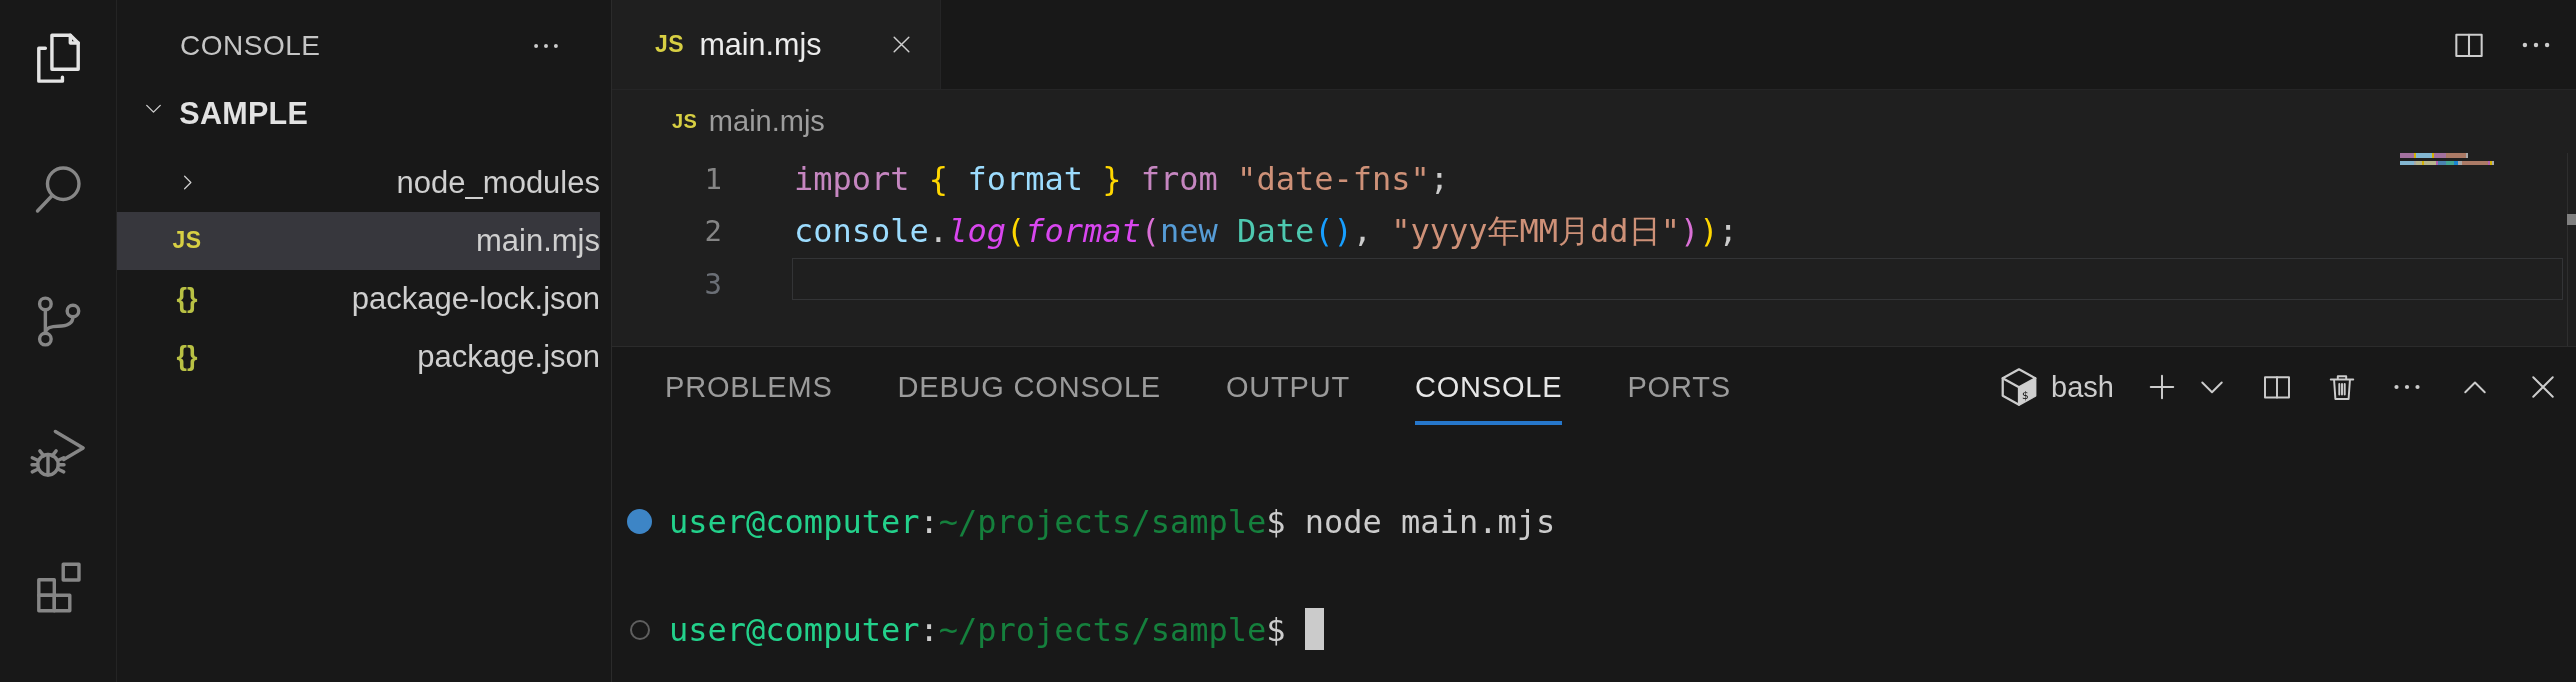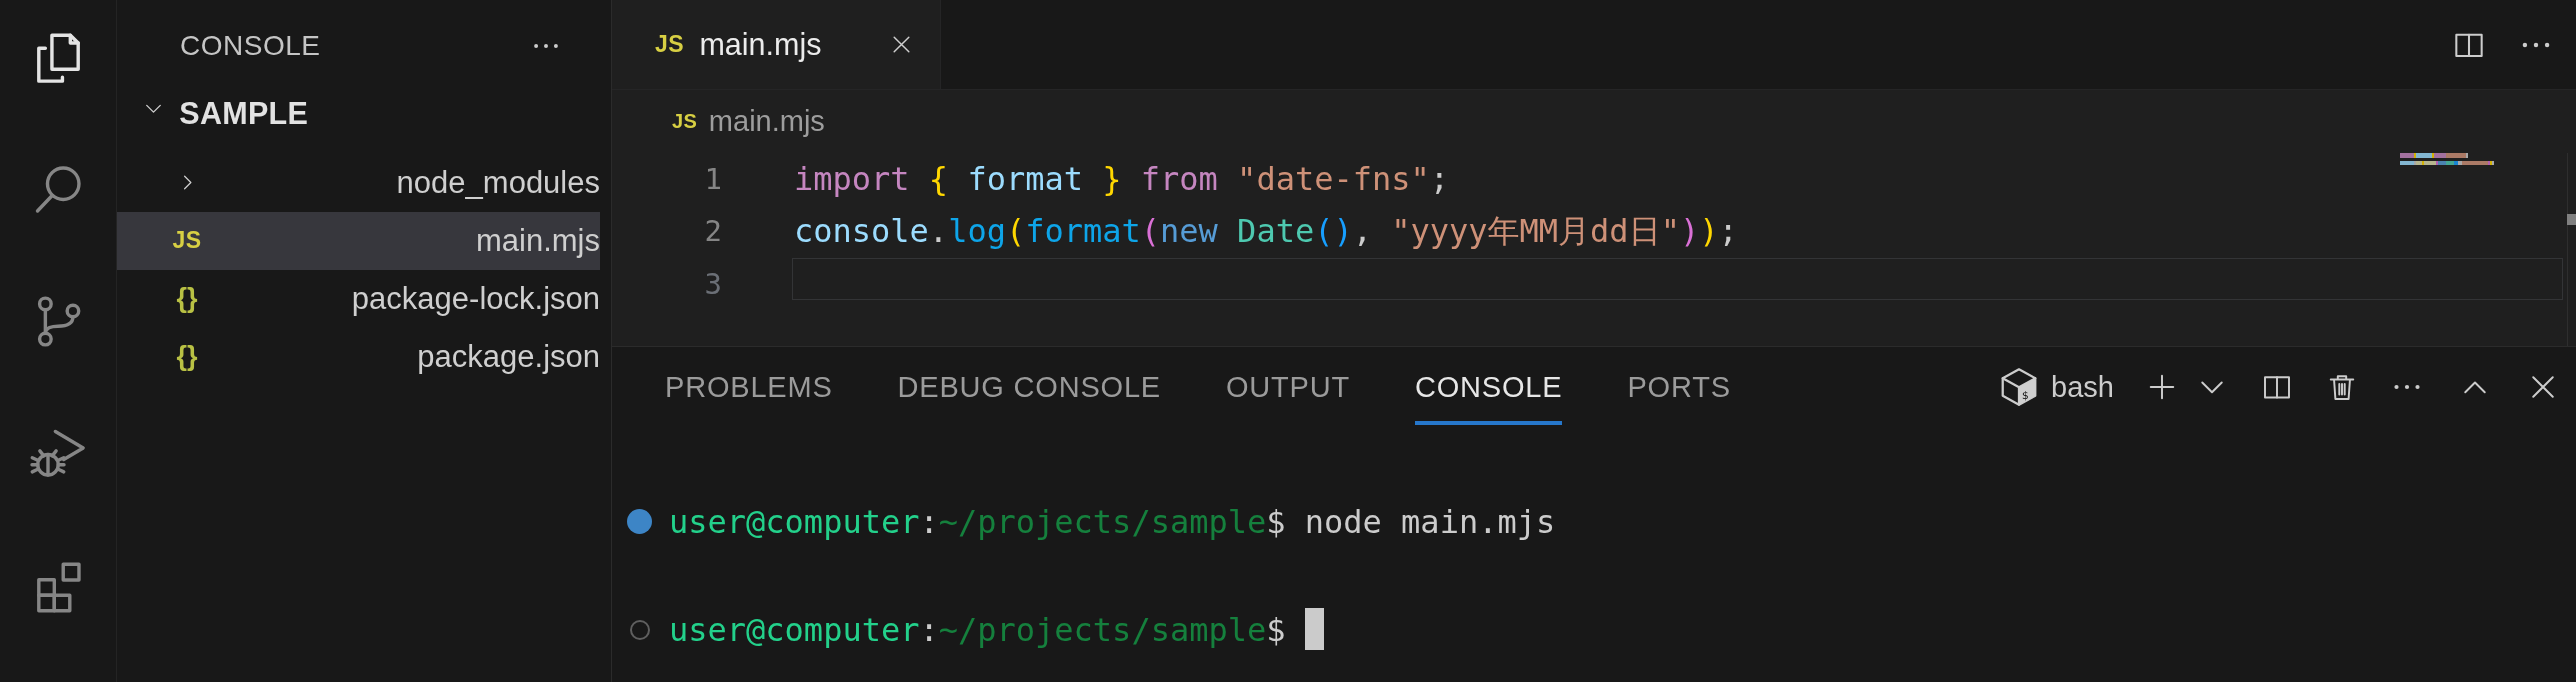--- a/index.html
+++ b/index.html
@@ -83,21 +83,21 @@
 
   .terminal{position:absolute;left:0;top:0;right:0;bottom:0;}
   .term-line{position:absolute;left:0;right:0;height:54px;line-height:54px;
     font-family:"DejaVu Sans Mono",monospace;font-size:32px;white-space:pre;}
   .term-text{margin-left:57px;}
   .decor{position:absolute;border-radius:50%;}
   .decor.success{left:15.3px;top:14.3px;width:25px;height:25px;}
   .decor.pending{left:18px;top:17px;width:20px;height:20px;border:2.9px solid #5f5f5f;background:transparent!important;}
   .cursor{display:inline-block;width:19px;height:42px;background:#cbcbcb;vertical-align:middle;margin-top:-5.7px;}
 </style>
-<style>.tk-kw{color:#C586C0;}.tk-kw2{color:#569CD6;}.tk-var{color:#9CDCFE;}.tk-fn{color:#0ea5e9;}.tk-cls{color:#4EC9B0;}.tk-str{color:#CE9178;}.tk-fg{color:#CCCCCC;}.tk-b1{color:#FFD700;}.tk-b2{color:#DA70D6;}.tk-b3{color:#179FFF;}.tk-tgb{color:#23D18B;}.tk-tbb{color:#15803d;}.tk-tfg{color:#CCCCCC;}.tk-tgb,.tk-tbb{font-weight:normal;}.decor.success{background:#3D85C6;}</style></head>
+<style>.tk-kw{color:#C586C0;}.tk-kw2{color:#569CD6;}.tk-var{color:#9CDCFE;}.tk-fn{color:#d946ef;font-style:italic;}.tk-cls{color:#4EC9B0;}.tk-str{color:#CE9178;}.tk-fg{color:#CCCCCC;}.tk-b1{color:#FFD700;}.tk-b2{color:#DA70D6;}.tk-b3{color:#179FFF;}.tk-tgb{color:#23D18B;}.tk-tbb{color:#15803d;}.tk-tfg{color:#CCCCCC;}.tk-tgb,.tk-tbb{font-weight:normal;}.decor.success{background:#3D85C6;}</style></head>
 <body>
 
 <div class="root">
 
   <div class="activitybar">
       <div class="ab-item active">
         <span>
           <svg viewBox="0 0 24 24" fill="none" stroke="currentColor" stroke-width="1.3" stroke-linejoin="round" stroke-linecap="round">
             <path d="M13.5 19.5v1.5h-9v-12.5h2.5"></path>
             <path fill="#181818" d="M16.5 3.5h-7v13h10v-10z"></path>

